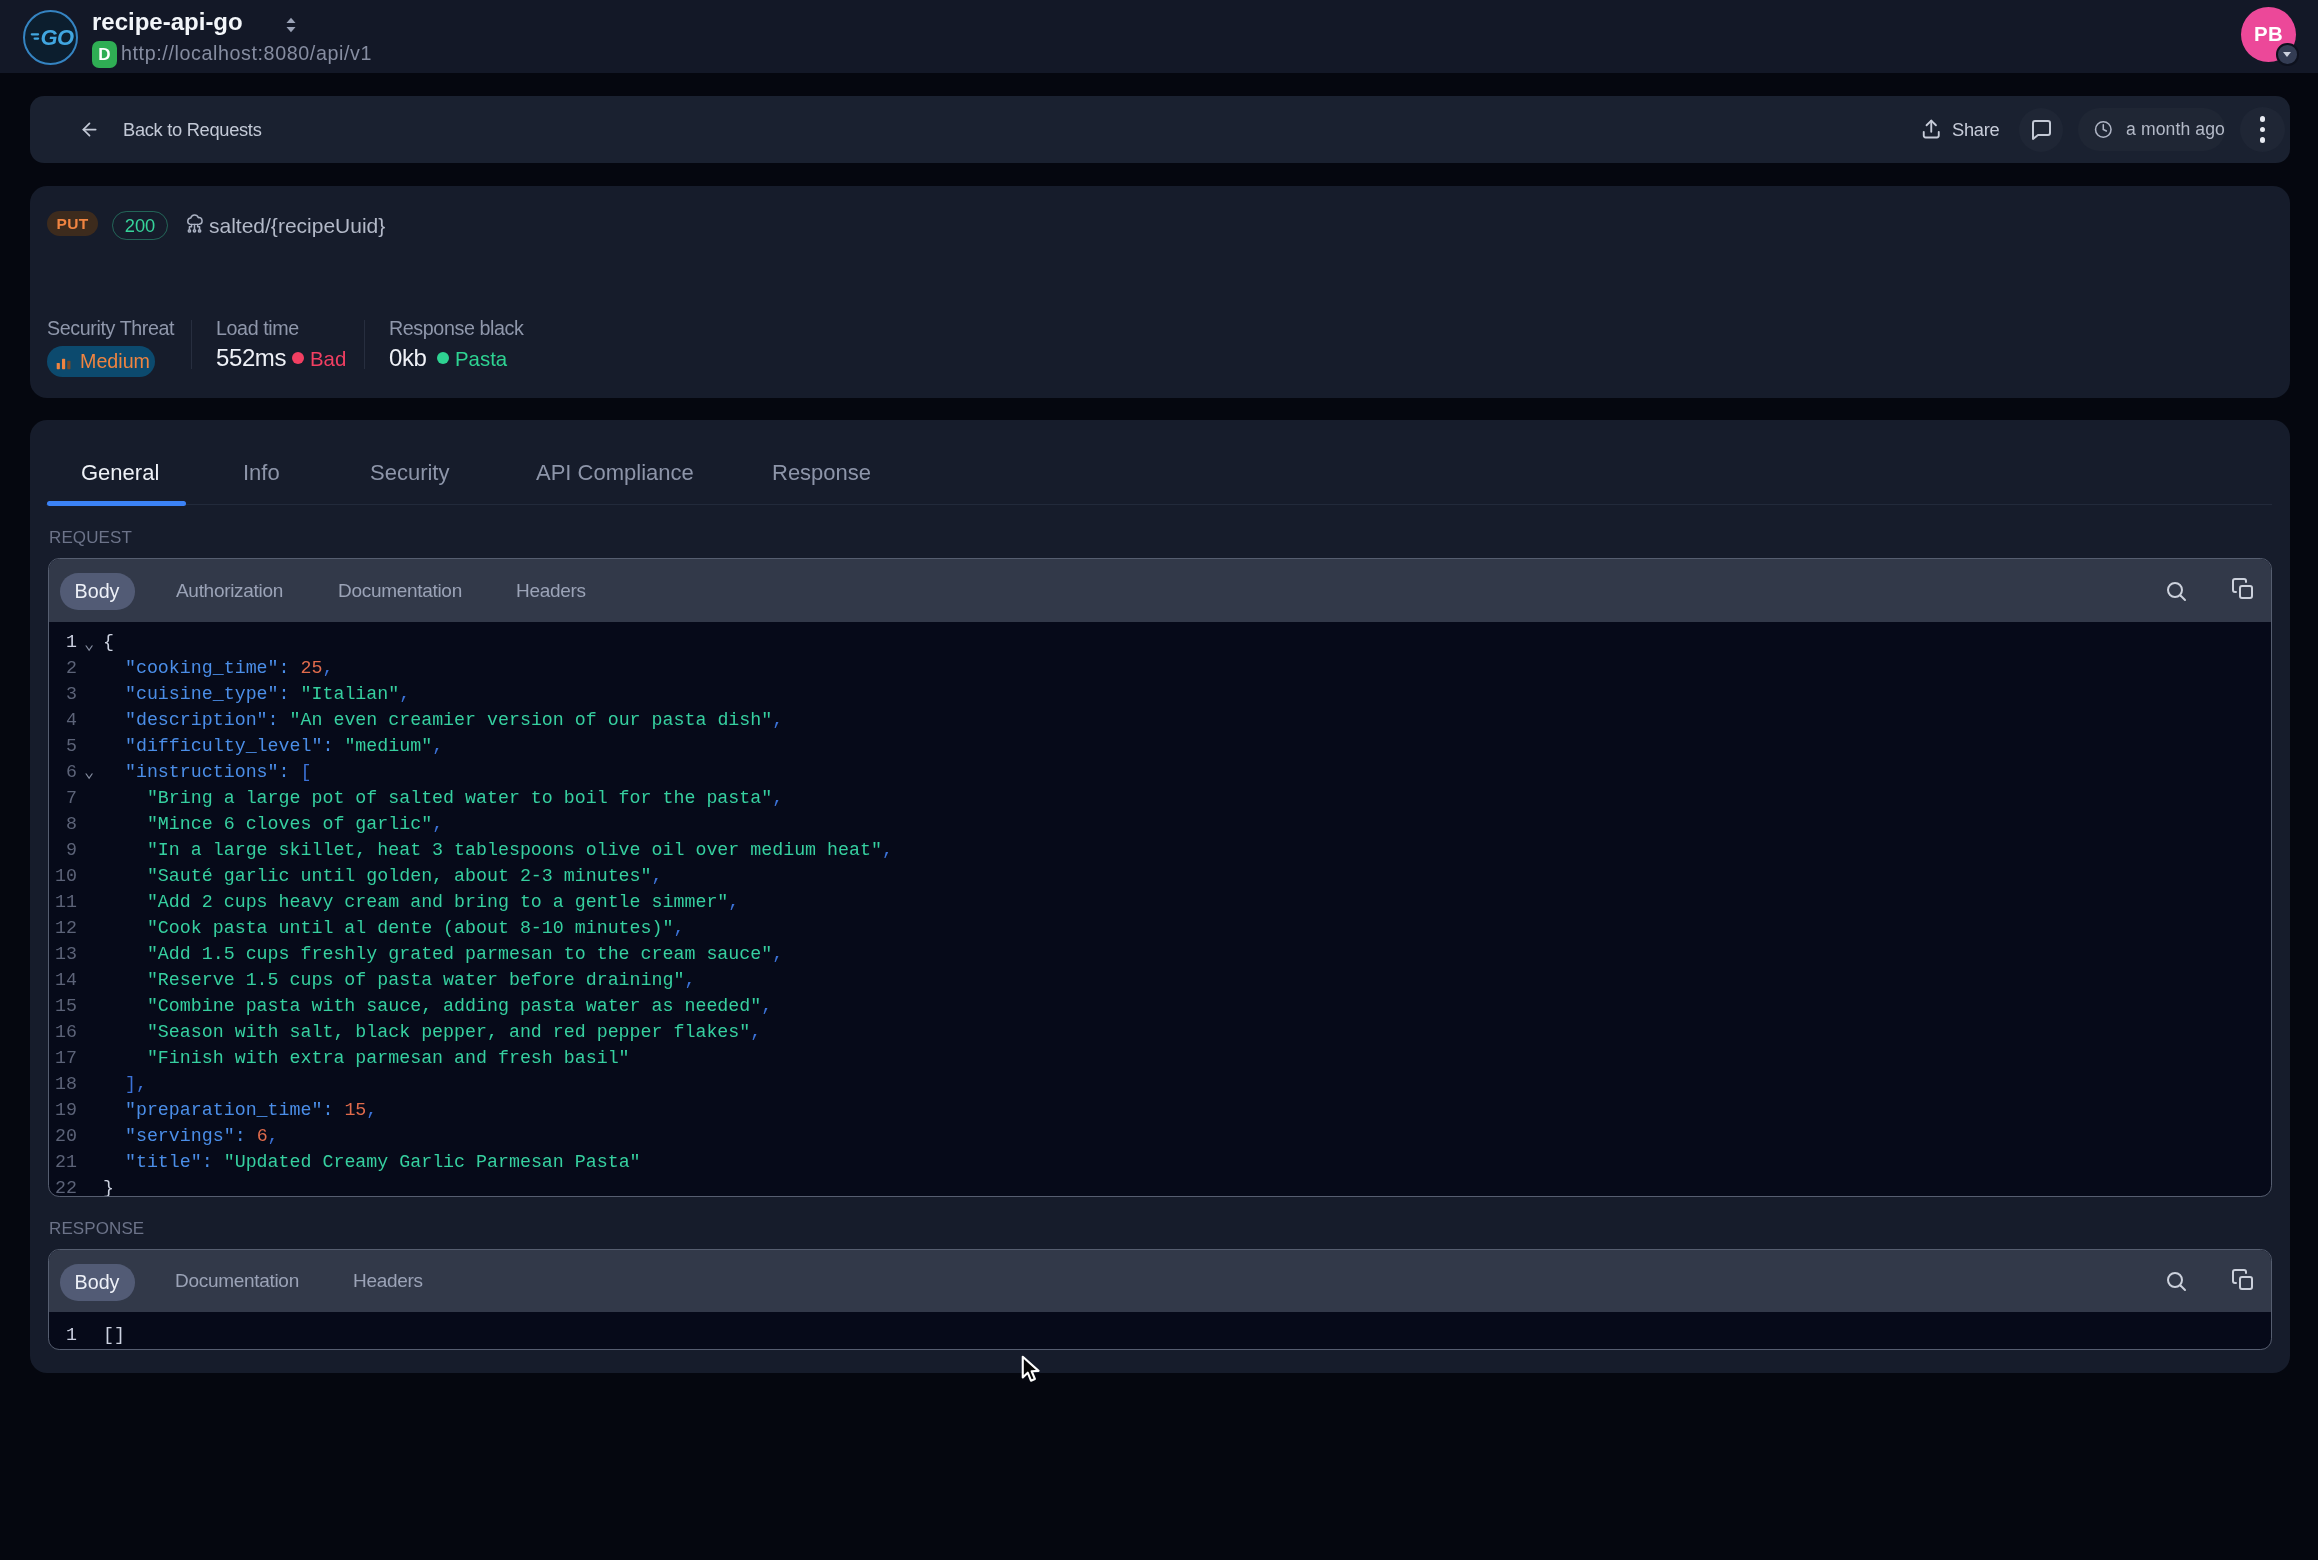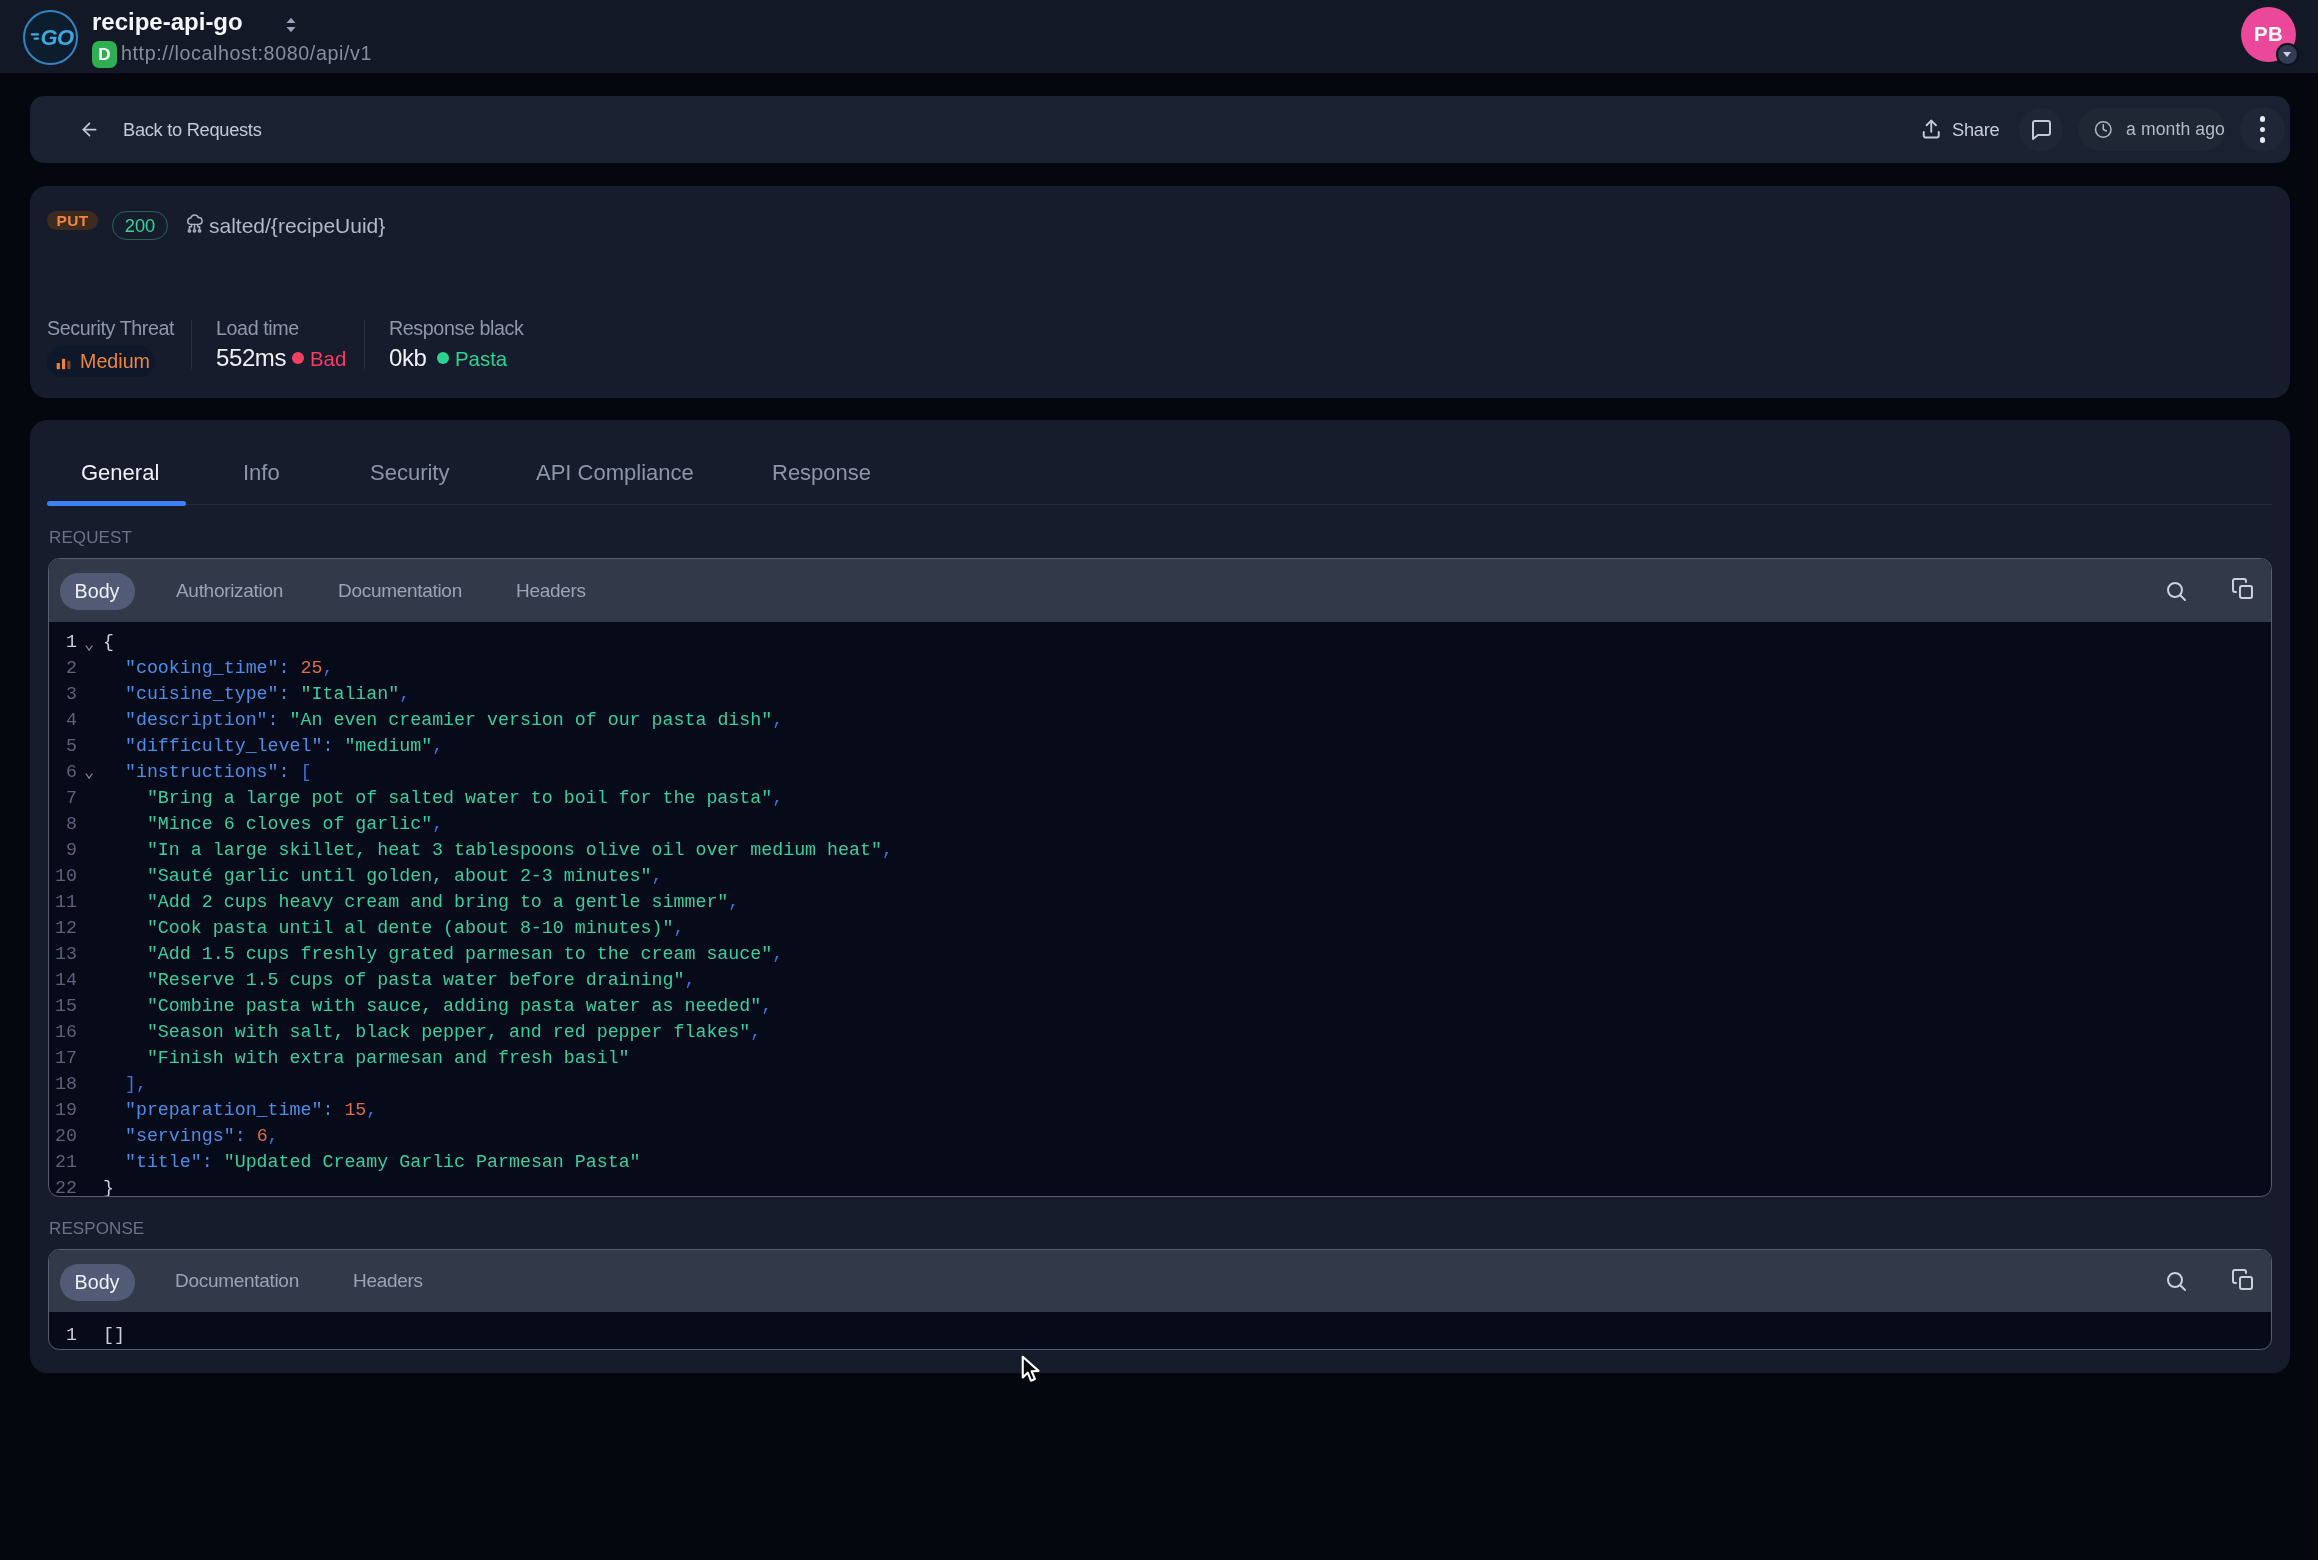--- a/index.html
+++ b/index.html
@@ -17,27 +17,27 @@
 
 #backbar{left:29.5px;top:96px;width:2260px;height:67px;border-radius:14px;background:#1a2130}
 .barlbl{font-size:18.3px;line-height:25px;color:#c3c9d6;letter-spacing:-0.3px}
 .cbtn{border-radius:50%;background:#1f2635;display:flex;align-items:center;justify-content:center}
 #agopill{left:2078px;top:108px;width:147px;height:43px;border-radius:22px;background:#1f2634;display:flex;align-items:center}
 #agopill span{font-size:17.6px;color:#b4bac8;margin-left:14px;white-space:nowrap;letter-spacing:0.1px}
 .dots{display:flex;flex-direction:column;gap:4.9px;align-items:center}
 .dots b{width:5.6px;height:5.6px;border-radius:50%;background:#e8ebf2}
 
 #maincard{left:29.5px;top:186px;width:2260px;height:212px;border-radius:17px;background:#161c2b}
-#putpill{left:47px;top:211px;width:51px;height:19px;border-radius:14.8px;background:#3d2b1d;color:#f08441;font-size:15.5px;font-weight:700;letter-spacing:0.4px;display:flex;align-items:center;justify-content:center}
+#putpill{left:47px;top:211px;width:51px;height:25px;border-radius:14.8px;background:#3d2b1d;color:#f08441;font-size:15.5px;font-weight:700;letter-spacing:0.4px;display:flex;align-items:center;justify-content:center}
 #okpill{left:112px;top:211px;width:56px;height:29px;border-radius:14.8px;border:1.4px solid rgba(54,211,154,.4);color:#36d39a;font-size:18.3px;display:flex;align-items:center;justify-content:center}
 #pathtxt{left:209px;top:213px;font-size:21px;line-height:25px;color:#b3b9c8}
 #bigtitle{left:47px;top:263px;font-size:28px;font-weight:500;line-height:32px;color:#edf0f6;letter-spacing:1.8px}
 .statlbl{font-size:19.7px;line-height:22.5px;color:#8f97ab;letter-spacing:-0.4px}
 .vdiv{width:1.4px;height:49px;background:#272e3f}
-#medpill{left:47px;top:346px;width:108px;height:31px;border-radius:15.5px;background:#0f172a;display:flex;align-items:center}
+#medpill{left:47px;top:346px;width:108px;height:31px;border-radius:15.5px;background:#0c4a6e;display:flex;align-items:center}
 #medpill span{color:#ef8440;font-size:19.7px;margin-left:8.4px}
 .statval{font-size:24px;font-weight:500;line-height:28px;color:#eef0f6;letter-spacing:-0.4px}
 .dot{width:12px;height:12px;border-radius:50%}
 .badge2{font-size:20.4px;line-height:24px}
 
 #tabscard{left:29.5px;top:420px;width:2260px;height:953px;border-radius:17px;background:#161c2b}
 .tab{font-size:22px;line-height:25px;color:#8d95a9}
 .tab.on{color:#eef1f7}
 #underline{left:47px;top:501px;width:139px;height:4.9px;border-radius:2.8px;background:#3b82f6}
 #tabborder{left:46px;top:504px;width:2226px;height:1.4px;background:#222a3b}

